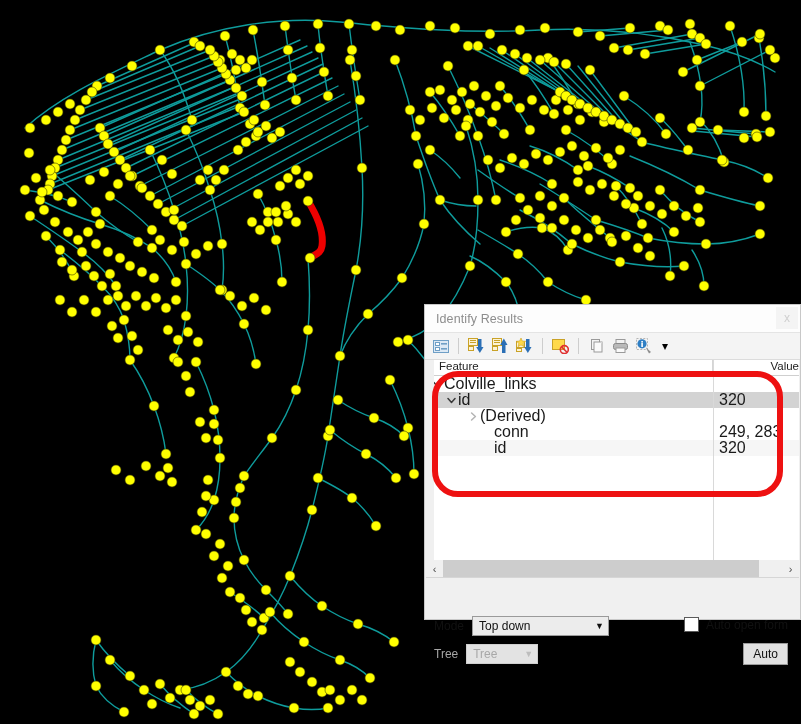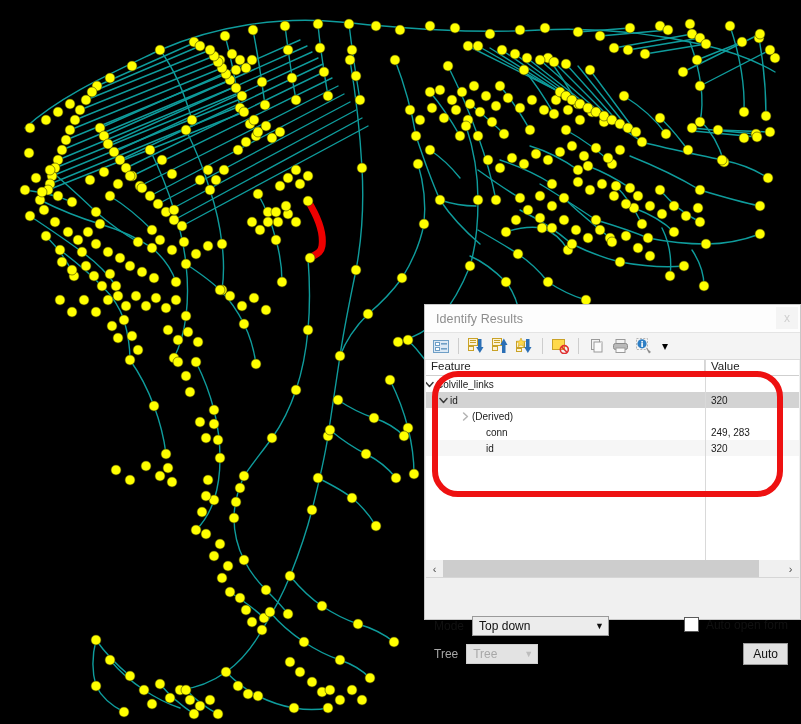--- a/index.html
+++ b/index.html
@@ -39,31 +39,31 @@
   .toolbar{
     height:26px;background:#f4f4f4;border-bottom:1px solid #dcdcdc;
     display:flex;align-items:center;padding-left:5px;gap:3px;
   }
   .tb-ico{width:21px;height:20px;display:flex;align-items:center;justify-content:center;position:relative;}
   .tb-sep{width:1px;height:16px;background:#cdcdcd;margin:0 4px;}
   .tb-caret{width:14px;height:20px;display:flex;align-items:center;justify-content:center;}
 
   
   .grid-wrap{
-    position:absolute;left:1px;top:55px;right:1px;height:200px;
+    position:absolute;left:9px;top:55px;right:1px;height:200px;
     background:#fff;border-bottom:1px solid #d0d0d0;overflow:hidden;
   }
   .grid-head{
     height:15px;background:#fff;border-bottom:1px solid #cfcfcf;
     display:flex;font-size:11.5px;color:#222;position:relative;
   }
   .gh-feature{width:279px;padding-left:5px;box-sizing:border-box;border-right:1px solid #d5d5d5;}
-  .gh-value{flex:1;padding-left:6px;box-sizing:border-box;}
+  .gh-value{flex:1;padding-left:6px;box-sizing:border-box;text-align:right;}
   .rows{position:relative;}
-  .row{height:16px;display:flex;align-items:center;font-size:10px;color:#1a1a1a;position:relative;}
+  .row{height:16px;display:flex;align-items:center;font-size:16px;color:#1a1a1a;position:relative;}
   .row.alt{background:#f6f6f6;}
   .row.sel{background:#d3d3d3;}
   .row .lbl{position:absolute;white-space:nowrap;}
   .row .val{position:absolute;left:285px;white-space:nowrap;}
   .tw{position:absolute;width:12px;height:16px;display:flex;align-items:center;justify-content:center;}
   .tw svg{display:block;}
   .vcol-div{position:absolute;left:279px;top:0;bottom:0;width:1px;background:#d9d9d9;}
 
   
   .hscroll{

